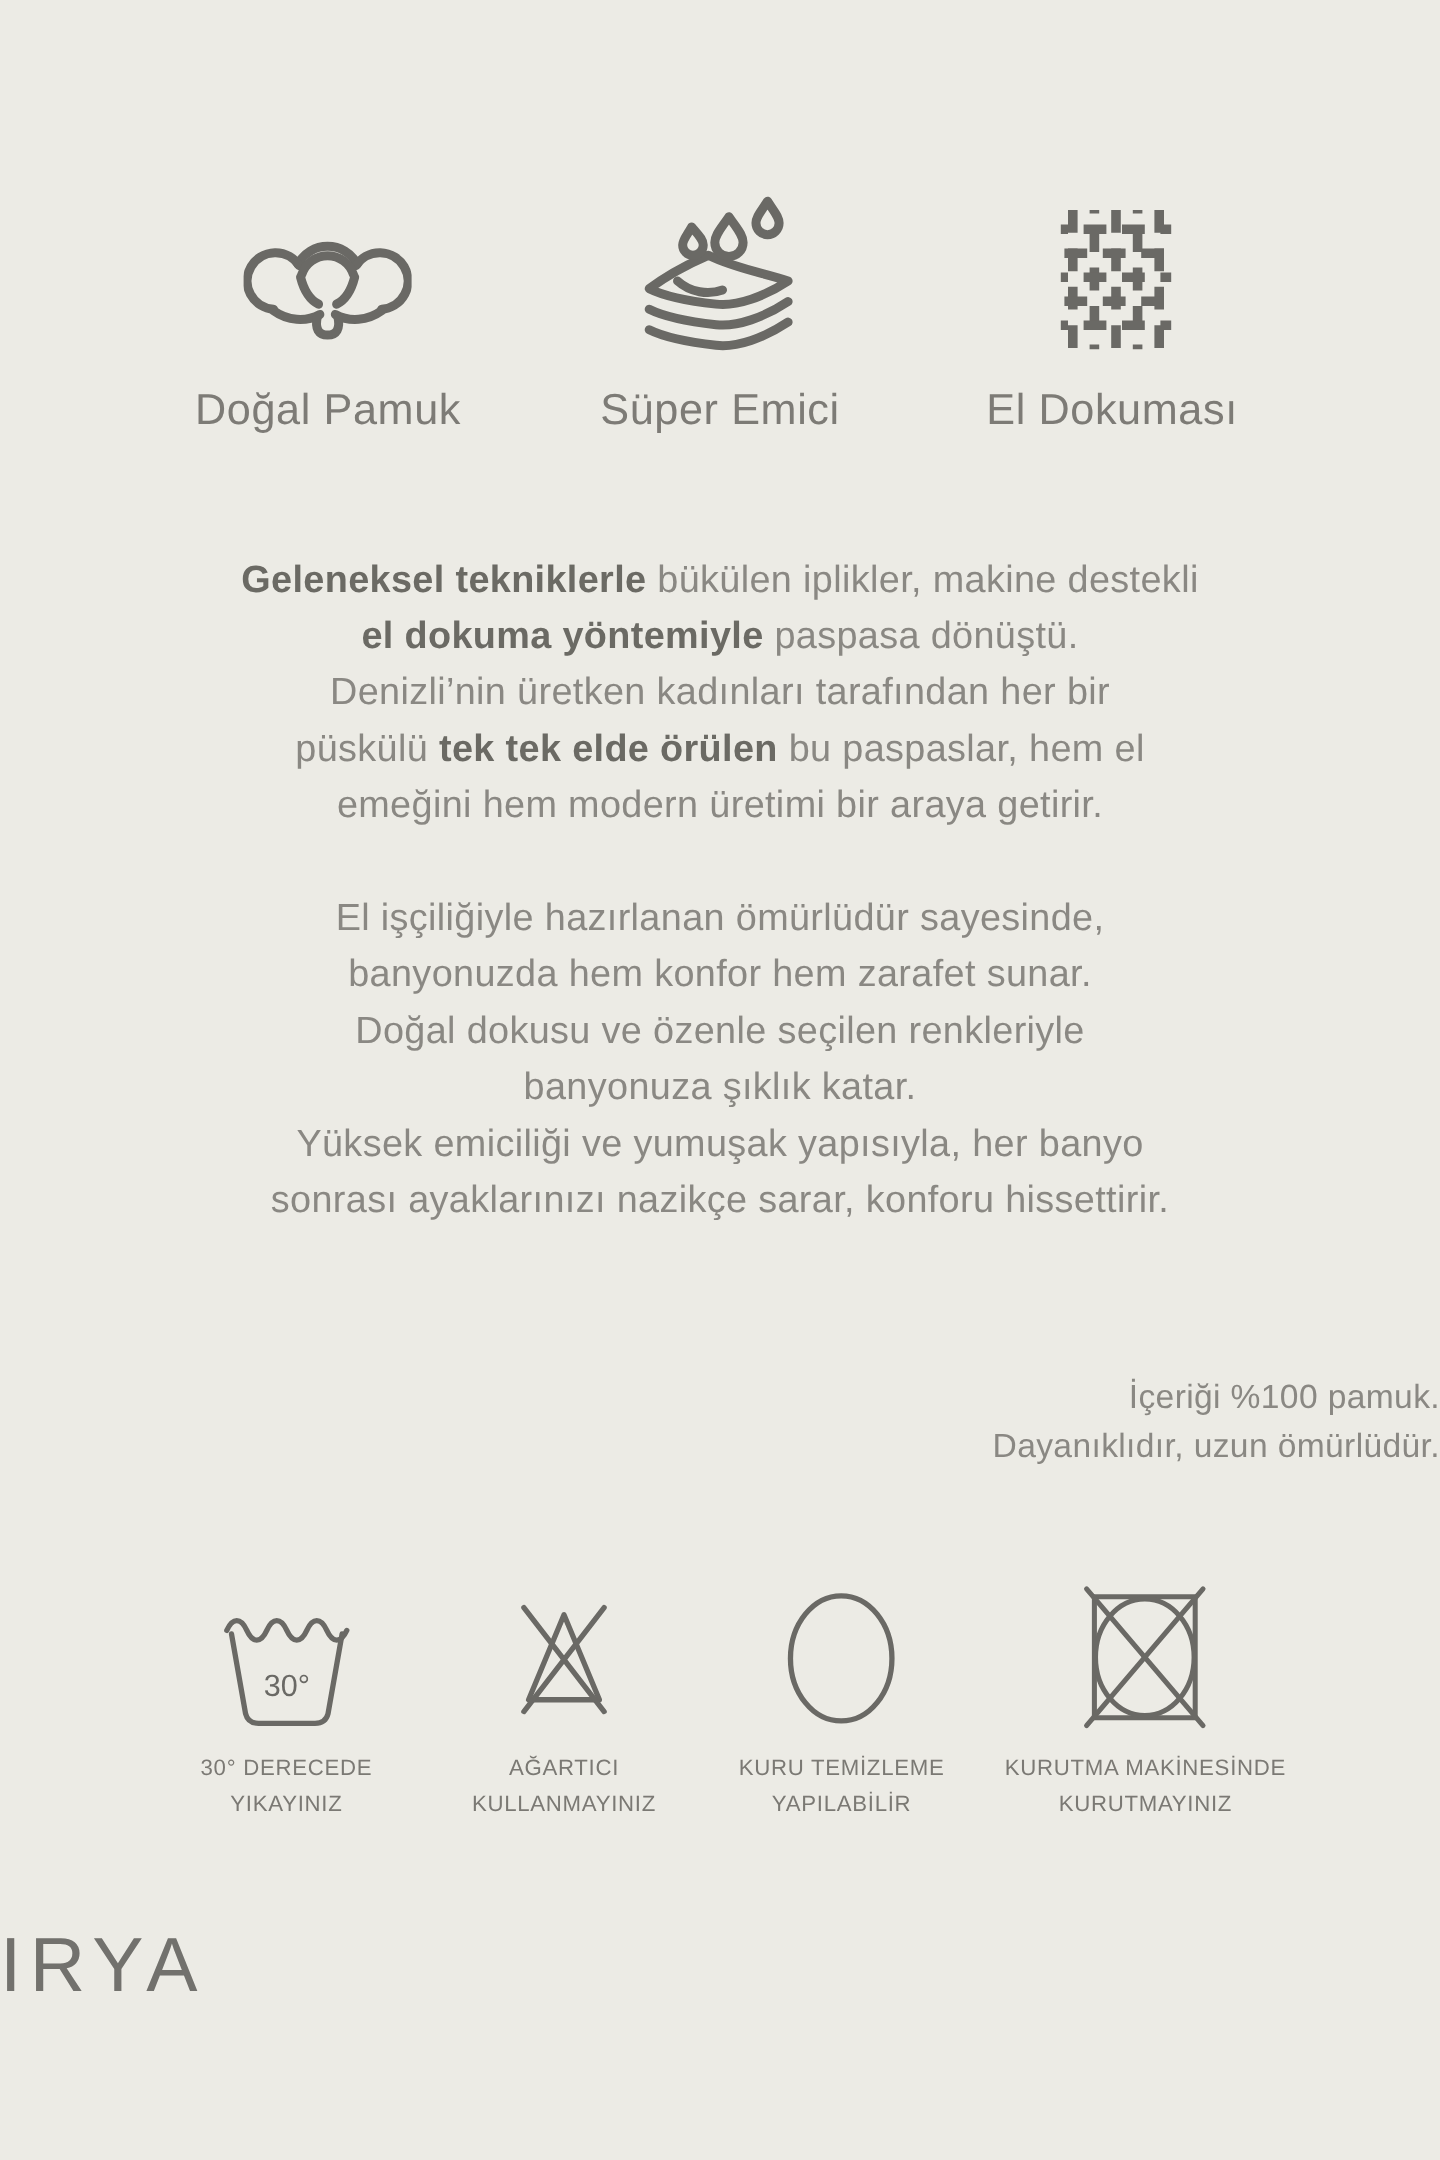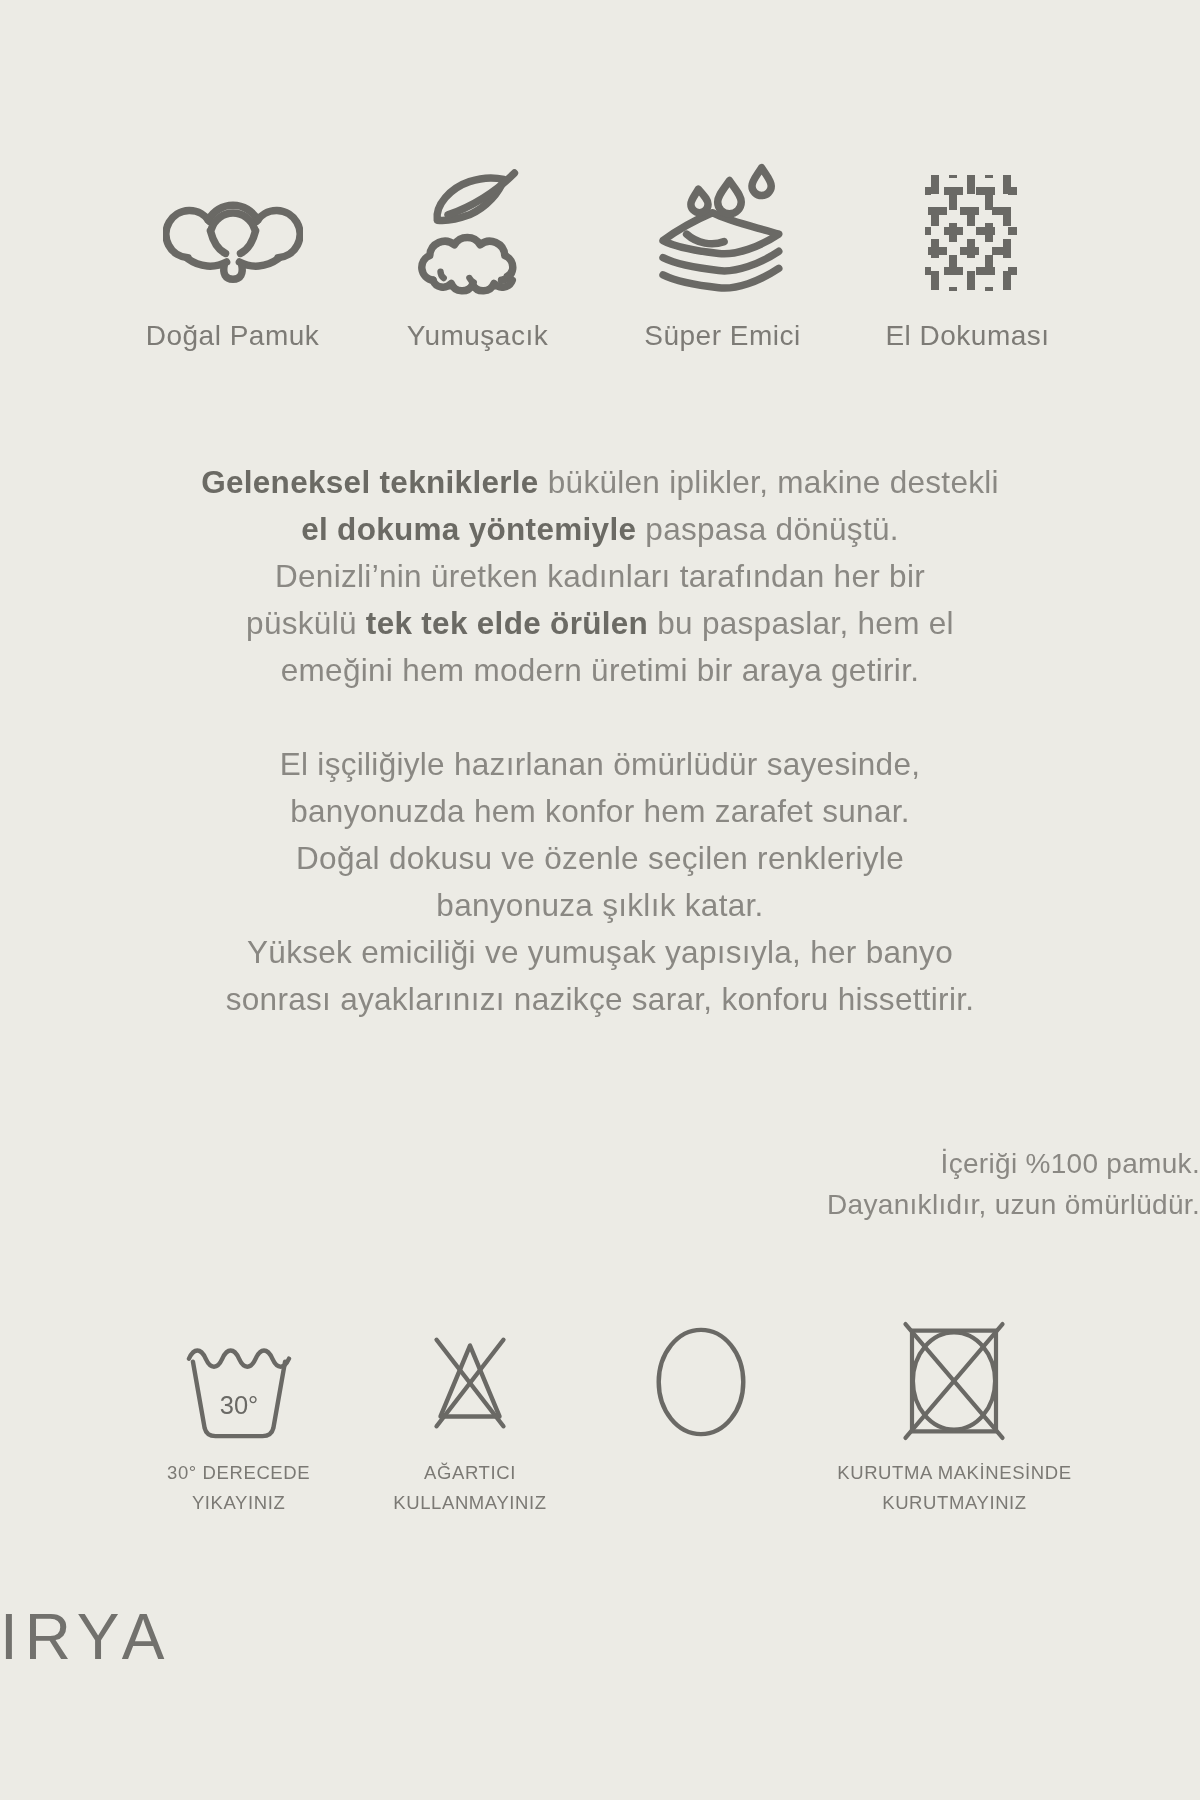--- a/index.html
+++ b/index.html
@@ -16,21 +16,21 @@
   .stroke{fill:none;stroke:#6a6965;stroke-linecap:round;stroke-linejoin:round;}
 
   
   .features-row{
     position:absolute;top:158px;left:110px;width:980px;
     display:flex;
   }
   .feature{flex:1;display:flex;flex-direction:column;align-items:center;}
   .feature .icon-box{height:148px;display:flex;align-items:center;justify-content:center;}
   .feature-label{
-    margin-top:14px;font-size:28px;color:#7d7b76;letter-spacing:.5px;white-space:nowrap;
+    margin-top:14px;font-size:36px;color:#7d7b76;letter-spacing:.5px;white-space:nowrap;
   }
 
   
   .story{
     position:absolute;top:459px;left:0;width:1200px;
     text-align:center;color:#8a8883;font-size:31.5px;line-height:47px;letter-spacing:.3px;
   }
   .story .b{font-weight:bold;color:#6b6a64;}
   .spacer{height:47px;}
 
@@ -81,36 +81,20 @@
             <path d="M86 66 c-3 12 -8 18 -14 21"></path>
             <path d="M23 92 c11 8 25 9 36 3"></path>
             <path d="M107 92 c-11 8 -25 9 -36 3"></path>
             <path d="M57 97 c-2 9 1 14 8 14 s10 -5 8 -14"></path>
           </g>
         </svg>
       </div>
       <div class="feature-label">Doğal Pamuk</div>
     </div>
 
-    <div class="feature">
-      <div class="icon-box">
-        <svg width="150" height="145" viewBox="0 0 140 135">
-          <g class="stroke" stroke-width="7">
-            <path d="M32 56 C30 42 44 26 62 20 C74 16 86 16 94 18 C90 30 78 44 62 51 C51 55 40 57 32 56 Z"></path>
-            <path d="M42 51 C62 44 84 32 104 12"></path>
-            <path d="M28 112 a12 12 0 0 1 -3 -23 a14 14 0 0 1 23 -10 a14 14 0 0 1 24 0 a14 14 0 0 1 23 10 a12 12 0 0 1 -3 23"></path>
-            <path d="M28 112 a10 10 0 0 0 17 3 a11 11 0 0 0 20 1 a11 11 0 0 0 20 -1 a10 10 0 0 0 17 -3"></path>
-            <path d="M35 104 a8 8 0 0 0 3 6" stroke-width="6"></path>
-            <path d="M62 110 a8 8 0 0 0 4 4" stroke-width="6"></path>
-            <path d="M97 108 a8 8 0 0 0 4 -4" stroke-width="6"></path>
-          </g>
-        </svg>
-      </div>
-      <div class="feature-label">Yumuşacık</div>
-    </div>
 
     <div class="feature">
       <div class="icon-box">
         <svg width="145" height="150" viewBox="0 0 135 140">
           <g class="stroke" stroke-width="7">
             <path d="M12 78 C28 66 44 58 58 52 C78 62 102 66 120 72 C102 84 80 92 64 90 C46 88 24 84 12 78 Z"></path>
             <path d="M12 94 C24 100 46 104 64 106 C80 108 102 100 120 88"></path>
             <path d="M12 110 C24 116 46 120 64 122 C80 124 102 116 120 104"></path>
             <path d="M34 72 c10 9 24 11 35 7"></path>
             <path d="M45 30 c-4 7 -7 10 -7 14 a8 8 0 0 0 16 0 c0 -4 -3 -7 -9 -14 Z"></path>
@@ -199,20 +183,24 @@
     </div>
 
     <div class="care-item">
       <div class="icon-box">
         <svg width="118" height="120" viewBox="0 0 120 122">
           <g class="stroke" stroke-width="4.5">
             <ellipse cx="60" cy="61" rx="43" ry="53"></ellipse>
           </g>
         </svg>
       </div>
+      <div class="care-label">
+        <div>KURU TEMİZLEME</div>
+        <div>YAPILABİLİR</div>
+      </div>
     </div>
 
     <div class="care-item">
       <div class="icon-box">
         <svg width="112" height="122" viewBox="0 0 120 130">
           <g class="stroke" stroke-width="4.5">
             <rect x="15" y="11" width="90" height="108"></rect>
             <ellipse cx="60" cy="65" rx="44" ry="52"></ellipse>
             <line x1="8" y1="4" x2="112" y2="126"></line>
             <line x1="112" y1="4" x2="8" y2="126"></line>

